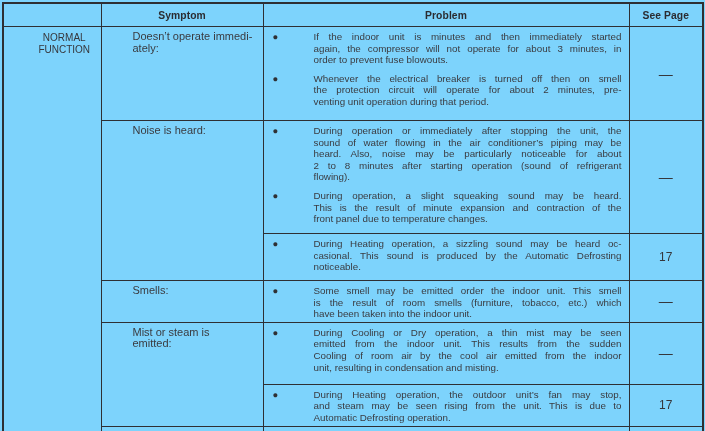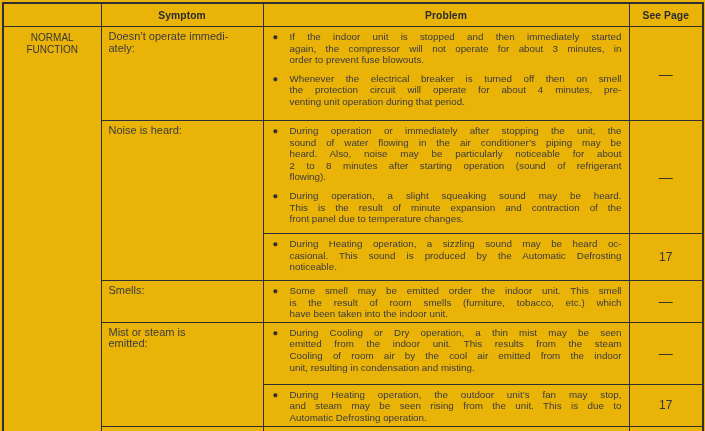--- a/index.html
+++ b/index.html
@@ -1,18 +1,18 @@
 <!DOCTYPE html>
 <html><head>
 <meta charset="utf-8">
 <style>
   html,body { margin:0; padding:0; background:#ffffff; }
   #screen {
     position:relative; width:705px; height:431px; overflow:hidden;
-    background:#eab308; color:#3a3b40;
+    background:#7dd3fc; color:#3a3b40;
     font-family:"Liberation Sans","DejaVu Sans",sans-serif;
   }
   table.manual {
     position:absolute; left:2px; top:2px; width:700px;
     border-collapse:collapse; table-layout:fixed;
     border:2px solid #2e2f33;
   }
   td { border:1.5px solid #2e2f33; vertical-align:top; padding:0; overflow:hidden; }
   tr.hdr td {
     height:22px; vertical-align:middle; text-align:center;
@@ -23,21 +23,21 @@
     font-size:10px; line-height:11.8px; color:#36373c;
   }
   td.sym-cell { padding:4px 6px 0 7px; font-size:11px; line-height:11.7px; }
   td.prob-cell { padding:4px 7px 2px 9px; font-size:9.8px; line-height:11.6px; }
   td.page-cell { vertical-align:middle; text-align:center; font-size:12px; color:#36373c; }
   td.page-cell.dash { font-size:14px; }
   .bullet-item { display:flex; margin-top:7px; }
   .bullet-item:first-child { margin-top:0; }
   .bullet-glyph { flex:0 0 17px; font-size:9.5px; line-height:11.6px; color:#2f3034; }
   .bullet-lines { flex:1; min-width:0; }
-  .jl { text-align:justify; text-align-last:justify; }
+  .jl { text-align:justify; text-align-last:justify;padding-left:24px; }
   .jl-last { text-align-last:left; }
   .plain .jl, .plain .jl-last { text-align:left; text-align-last:left; }
   .centered .jl, .centered .jl-last { text-align:center; text-align-last:center; }
   tr.cutoff td { height:22px; }
 </style>
 </head>
 <body>
 
 <div id="screen">
   <table class="manual">
@@ -62,30 +62,30 @@
             <div class="jl jl-last">FUNCTION</div>
           </td>
       <td class="sym-cell plain">
             <div class="jl">Doesn’t operate immedi-</div>
             <div class="jl jl-last">ately:</div>
           </td>
       <td class="prob-cell">
         <div class="bullet-item">
           <span class="bullet-glyph">●</span>
           <div class="bullet-lines">
-                <div class="jl">If the indoor unit is stopped and then immediately started</div>
+                <div class="jl">If the indoor unit is minutes and then immediately started</div>
                 <div class="jl">again, the compressor will not operate for about 3 minutes, in</div>
                 <div class="jl jl-last">order to prevent fuse blowouts.</div>
               </div>
         </div>
         <div class="bullet-item">
           <span class="bullet-glyph">●</span>
           <div class="bullet-lines">
                 <div class="jl">Whenever the electrical breaker is turned off then on smell</div>
-                <div class="jl">the protection circuit will operate for about 4 minutes, pre-</div>
+                <div class="jl">the protection circuit will operate for about 2 minutes, pre-</div>
                 <div class="jl jl-last">venting unit operation during that period.</div>
               </div>
         </div>
       </td>
       <td class="page-cell dash">—</td>
     </tr>
 
     <tr style="height:113px">
       <td class="sym-cell plain" rowspan="2">
             <div class="jl jl-last">Noise is heard:</div>
@@ -147,21 +147,21 @@
     <tr style="height:62px">
       <td class="sym-cell plain" rowspan="2">
             <div class="jl">Mist or steam is</div>
             <div class="jl jl-last">emitted:</div>
           </td>
       <td class="prob-cell">
         <div class="bullet-item">
           <span class="bullet-glyph">●</span>
           <div class="bullet-lines">
                 <div class="jl">During Cooling or Dry operation, a thin mist may be seen</div>
-                <div class="jl">emitted from the indoor unit. This results from the steam</div>
+                <div class="jl">emitted from the indoor unit. This results from the sudden</div>
                 <div class="jl">Cooling of room air by the cool air emitted from the indoor</div>
                 <div class="jl jl-last">unit, resulting in condensation and misting.</div>
               </div>
         </div>
       </td>
       <td class="page-cell dash">—</td>
     </tr>
 
     <tr style="height:41px">
       <td class="prob-cell">

